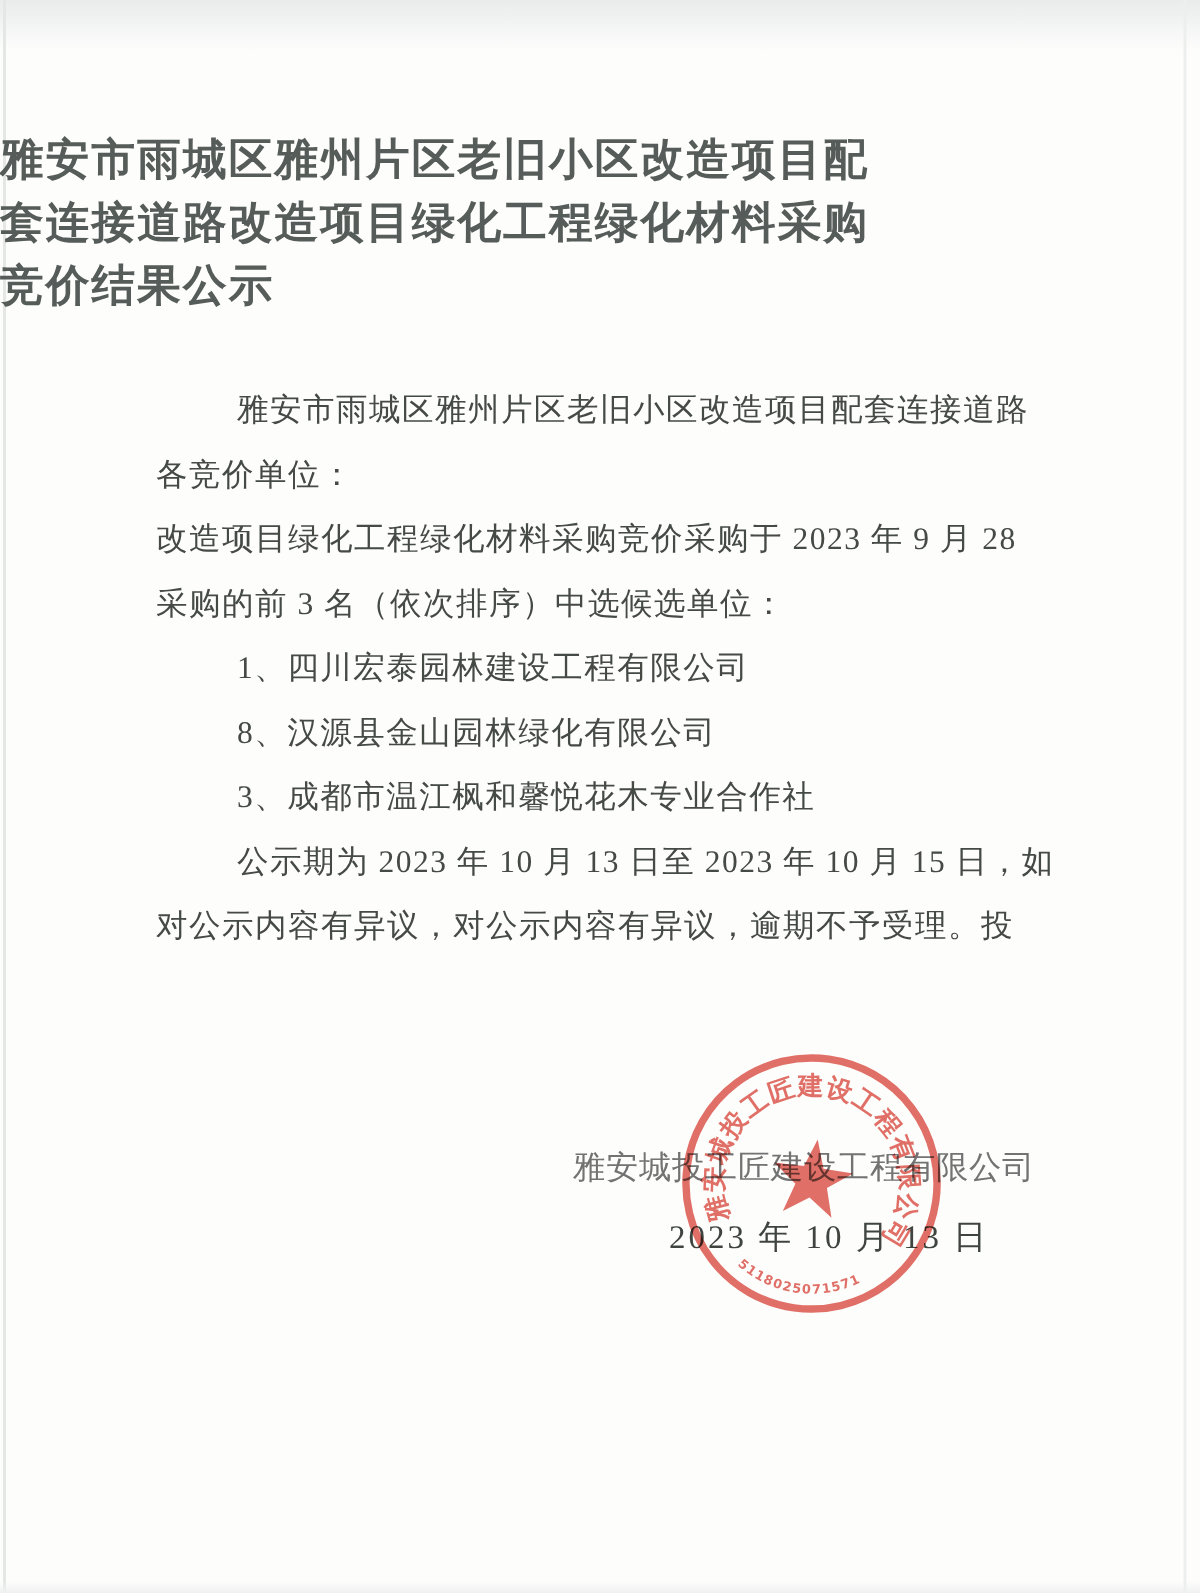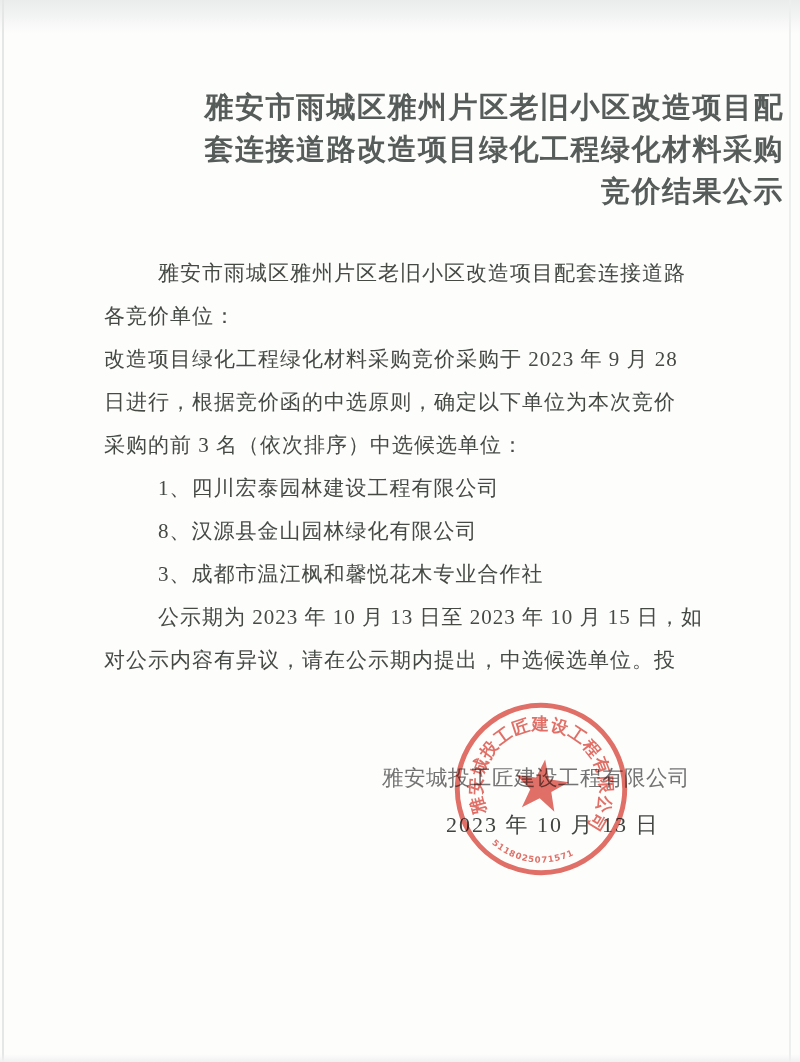--- a/index.html
+++ b/index.html
@@ -23,21 +23,21 @@
     position:absolute;top:0;left:789px;width:2px;height:100%;
     background:#edefee;pointer-events:none;
   }
   .edge-bottom{
     position:absolute;left:0;bottom:0;width:100%;height:8px;
     background:linear-gradient(rgba(253,253,252,0),#eff1f0);
     pointer-events:none;
   }
   .doc-title{
     position:absolute;top:86px;left:0;width:784px;
-    text-align:right;
+    text-align:left;
     font-family:"Liberation Sans","DejaVu Sans",sans-serif;
     font-weight:700;
     font-size:29px;line-height:42px;
     letter-spacing:1.5px;
     color:#565c59;
   }
   .doc-body{
     position:absolute;top:252px;left:104px;width:592px;
     font-size:21px;line-height:43px;
     letter-spacing:1px;
@@ -90,27 +90,26 @@
   <div class="doc-title">
     <div>雅安市雨城区雅州片区老旧小区改造项目配</div>
     <div>套连接道路改造项目绿化工程绿化材料采购</div>
     <div>竞价结果公示</div>
   </div>
 
   <div class="doc-body">
     <div class="line indent">雅安市雨城区雅州片区老旧小区改造项目配套连接道路</div>
     <div class="line">各竞价单位：</div>
     <div class="line">改造项目绿化工程绿化材料采购竞价采购于 2023 年 9 月 28</div>
-    <div class="line">日进行，根据竞价函的中选原则，确定以下单位为本次竞价</div>
     <div class="line">采购的前 3 名（依次排序）中选候选单位：</div>
     <div class="line indent">1、四川宏泰园林建设工程有限公司</div>
     <div class="line indent">8、汉源县金山园林绿化有限公司</div>
     <div class="line indent">3、成都市温江枫和馨悦花木专业合作社</div>
     <div class="line indent">公示期为 2023 年 10 月 13 日至 2023 年 10 月 15 日，如</div>
-    <div class="line">对公示内容有异议，请在公示期内提出，中选候选单位。投</div>
+    <div class="line">对公示内容有异议，对公示内容有异议，逾期不予受理。投</div>
   </div>
 
   <div class="sign-company">雅安城投工匠建设工程有限公司</div>
   <div class="sign-date">2023 年 10 月 13 日</div>
 
   <div class="stamp">
     <svg id="stamp-svg" viewBox="0 0 200 200" style="color: rgb(220, 81, 70);">
       <circle cx="100" cy="100" r="93" fill="none" stroke="currentColor" stroke-width="5.5"></circle>
       <polygon fill="currentColor" points="100,67 107.3,88 129.5,88.4 111.8,101.8 118.2,123.1 100,110.4 81.8,123.1 88.2,101.8 70.5,88.4 92.7,88"></polygon>
       <g id="stamp-ring-text">

